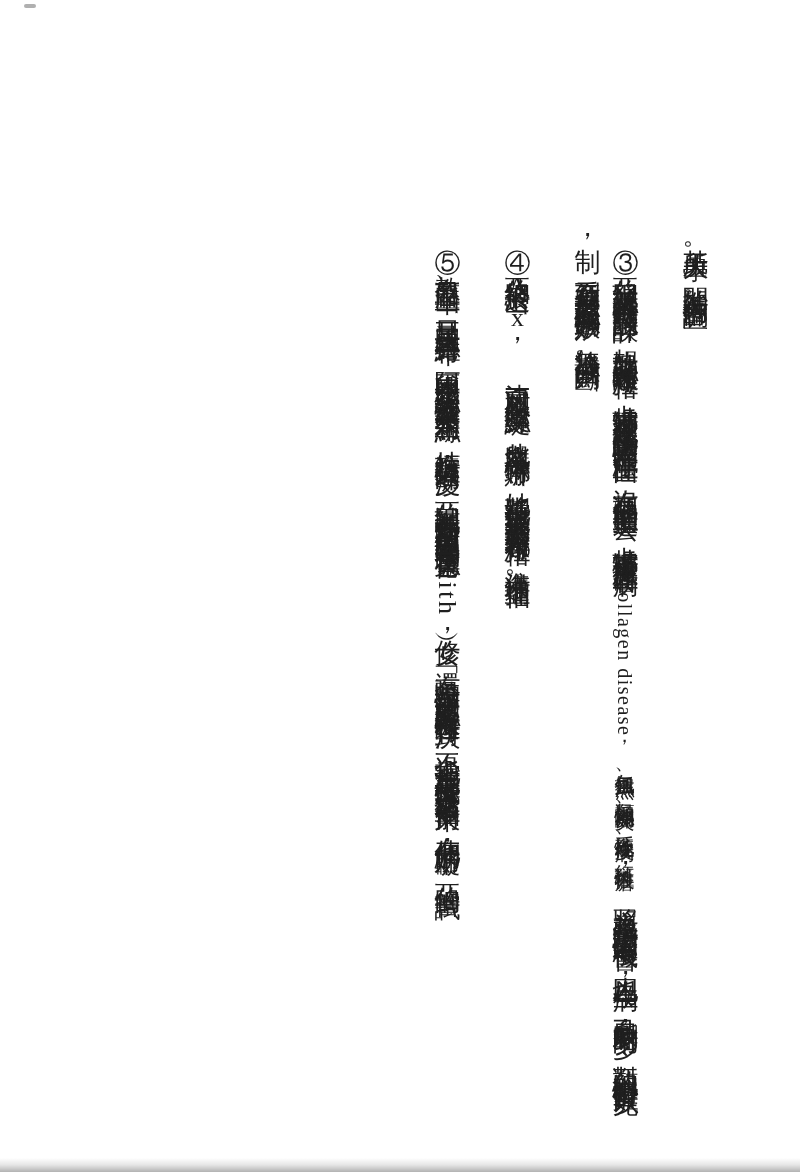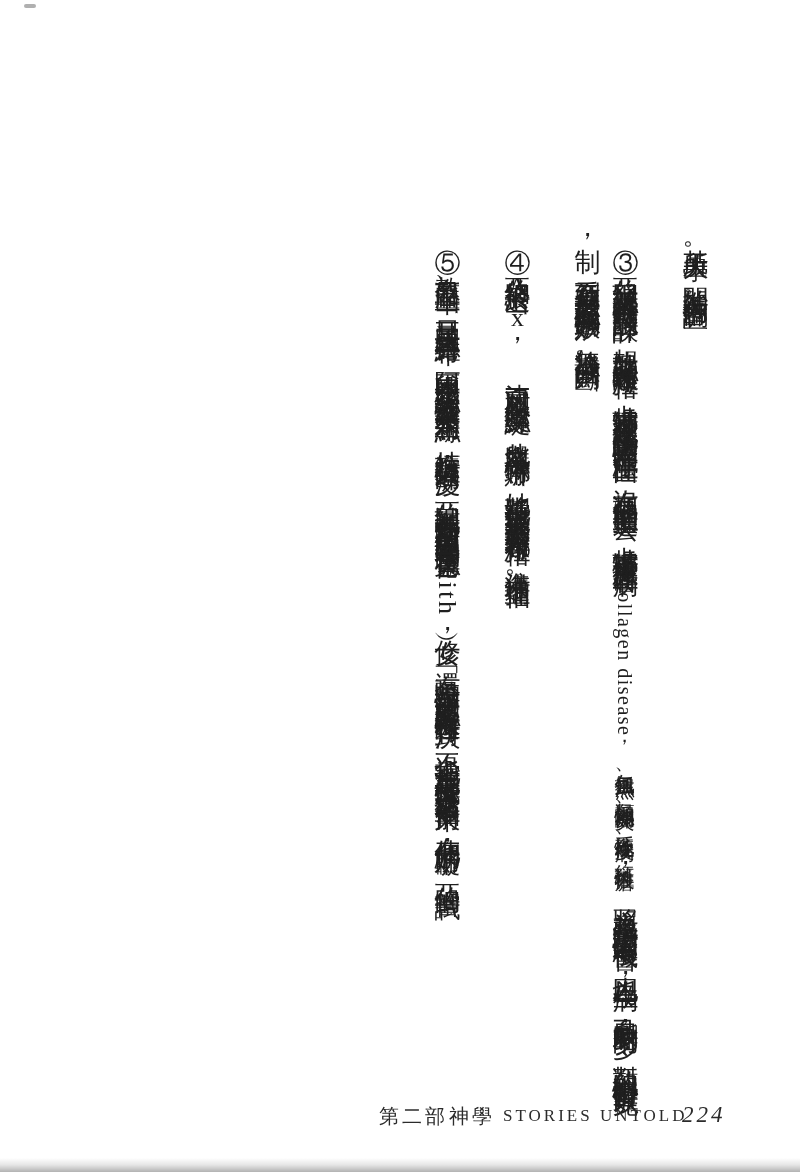--- a/index.html
+++ b/index.html
@@ -81,22 +81,16 @@
     <p class="para"><span>某所大學。開始進行內部調查。</span></p>
 
     <p class="para"><span>③亞伯發現艾絲緹暗殺行動與該隱的計謀，想協助艾絲緹逃離布拉格，卡特琳娜卻想趁此機會讓「騎士團」的存在浮上檯面，沒有把亞伯的期望聽進去。卡特琳娜罹患膠原血管病</span><span class="note">（註：Collagen disease，包括風濕熱、類風濕性關節炎、系統性硬皮病、紅斑性狼瘡）</span><span>，將之視為擊潰「騎士團」的最後機會。也因為生病，自己所剩時間不多，對亞伯的心情變得難以克制，看到亞伯那麼擔心艾絲緹而感到嫉妒。無法冷靜做出判斷。</span></p>
 
     <p class="para"><span>④亞伯終於退出</span><span class="upright">Ax</span><span>，決定和以恩一起救出艾絲緹。此舉激怒了卡特琳娜，她將托雷士與莫妮卡派到波希米亞公都布拉格，準備逮捕亞伯。</span></p>
 
     <p class="para"><span>⑤教皇亞歷山卓、日耳曼國王魯德維希、阿爾比恩女王艾絲緹加上波希米亞公主莉布絲，持續進行緊迫的交涉，亞伯試圖和弗蘭契斯柯所派遣的異端審問官友第德（Judith）修女，還有「騎士團」所派遣的艾絲緹暗殺隊進行對決。不過托雷士和莫妮卡受卡特琳娜之命追尋亞伯前來，在他們的妨礙下，亞伯的嘗試</span></p>
 
   </div>
 
-  <div class="footer">
-    <span class="footer-part">第二部</span>
-    <span class="footer-chapter">神學</span>
-    <span class="footer-series">STORIES UNTOLD</span>
-    <span class="footer-pagenum">224</span>
-  </div>
 
   <div class="scan-edge-bottom"></div>
 
 </div>
 
 </body></html>

